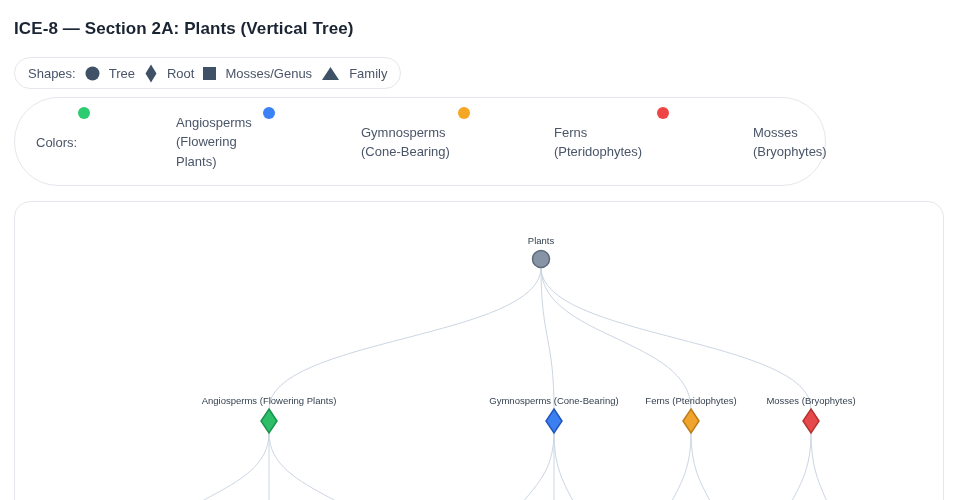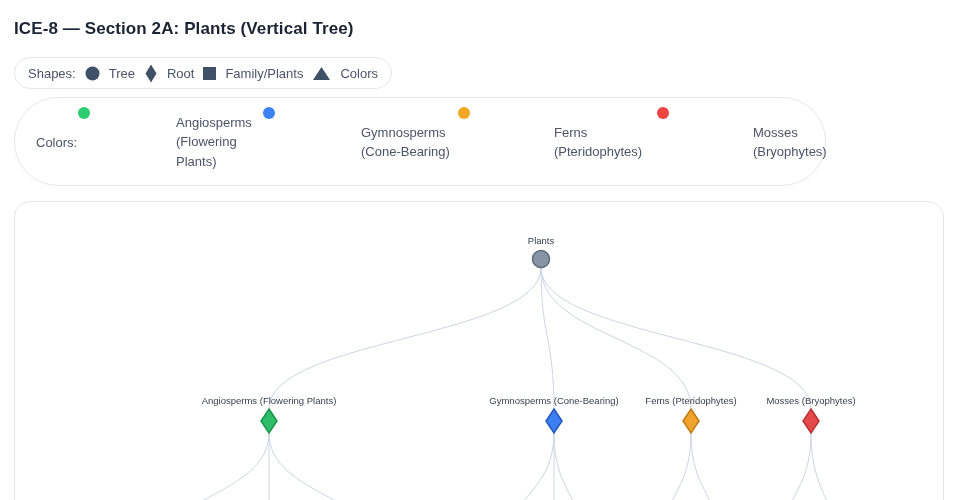--- a/index.html
+++ b/index.html
@@ -74,25 +74,25 @@
       <circle cx="7.5" cy="7.5" r="7" fill="#3f5166"></circle>
     </svg>
     <span>Tree</span>
     <svg class="shape-icon" width="14" height="19">
       <polygon points="7,0.5 12.5,9.5 7,18.5 1.5,9.5" fill="#3f5166"></polygon>
     </svg>
     <span>Root</span>
     <svg class="shape-icon" width="13" height="13">
       <rect x="0" y="0" width="13" height="13" fill="#3f5166"></rect>
     </svg>
-    <span>Family/Plants</span>
+    <span>Mosses/Genus</span>
     <svg class="shape-icon" width="19" height="15">
       <polygon points="9.5,1 18,14 1,14" fill="#3f5166"></polygon>
     </svg>
-    <span>Colors</span>
+    <span>Family</span>
   </div>
 
   <div class="legend-box colors-legend">
     <span class="lg-label">Colors:</span>
     <span class="color-dot dot-1" style="background: rgb(46, 204, 113);"></span>
     <span class="color-label lbl-1">Angiosperms (Flowering Plants)</span>
     <span class="color-dot dot-2" style="background: rgb(59, 130, 246);"></span>
     <span class="color-label lbl-2">Gymnosperms (Cone-Bearing)</span>
     <span class="color-dot dot-3" style="background: rgb(245, 166, 35);"></span>
     <span class="color-label lbl-3">Ferns (Pteridophytes)</span>

